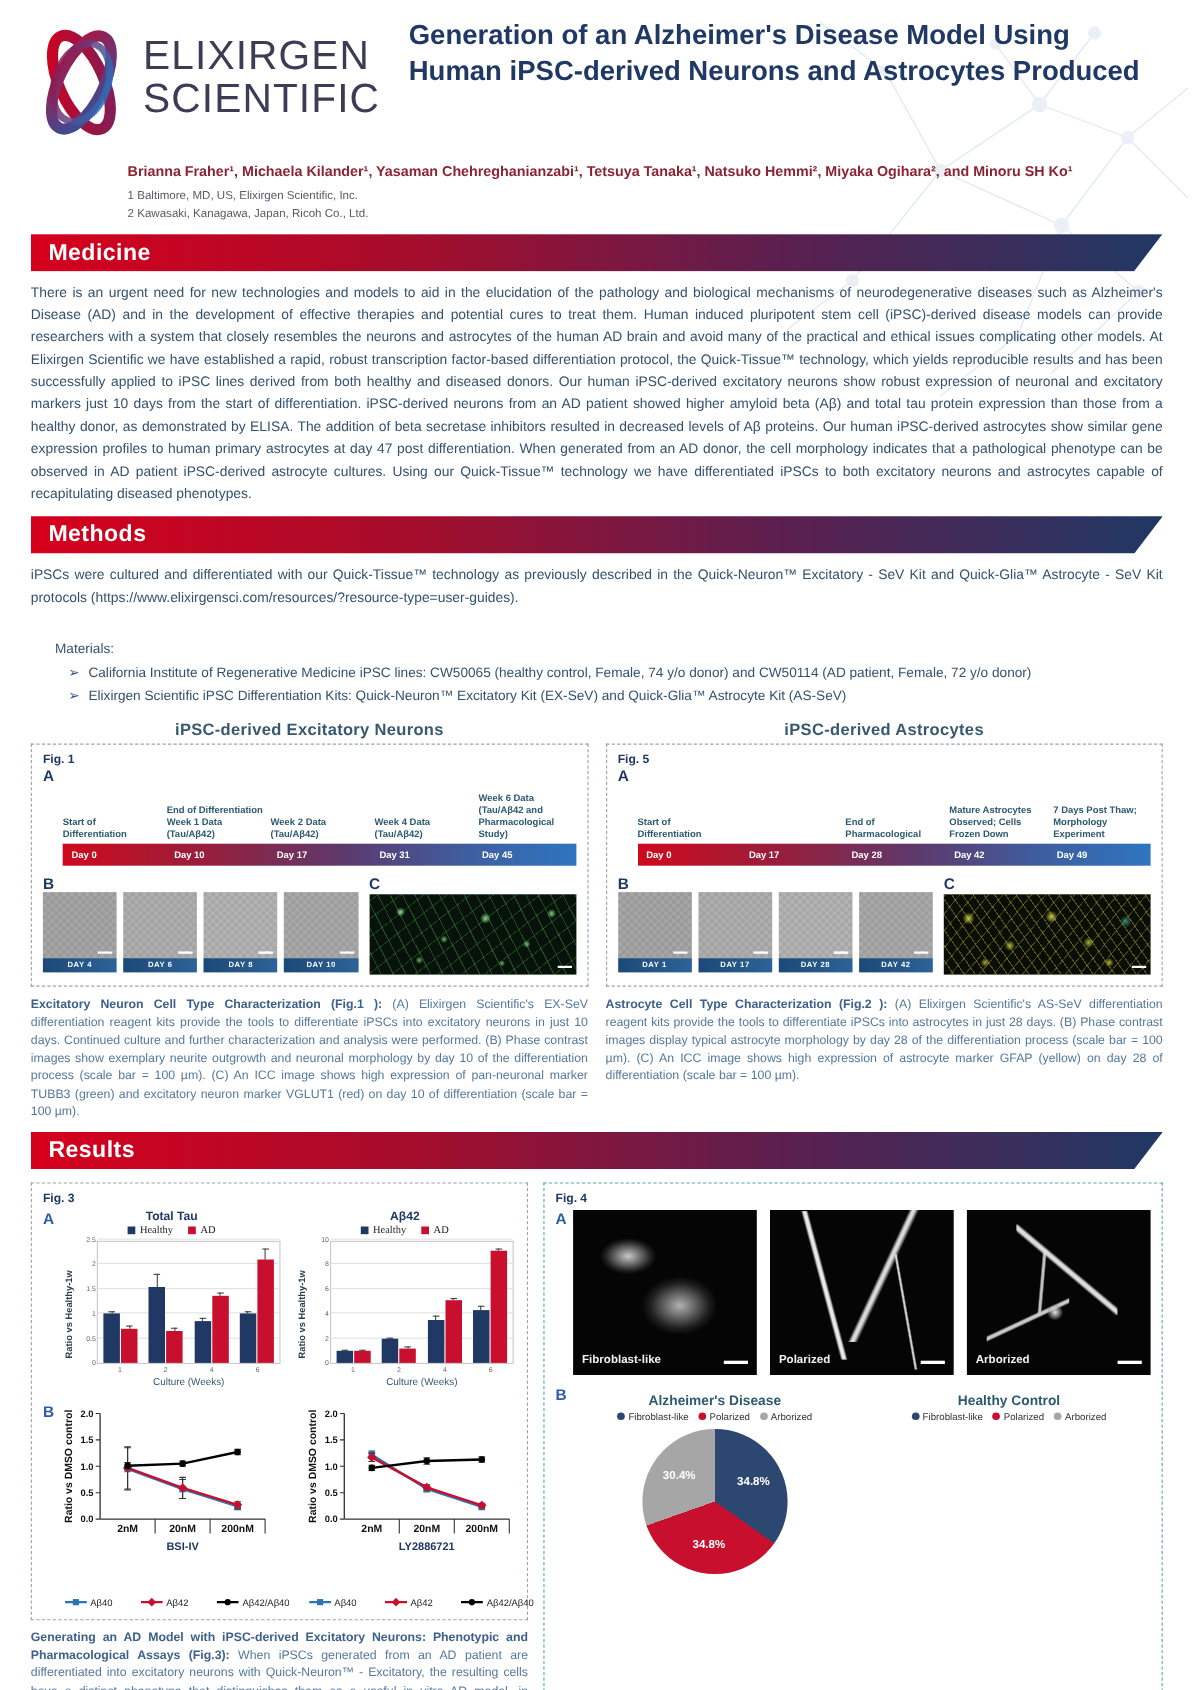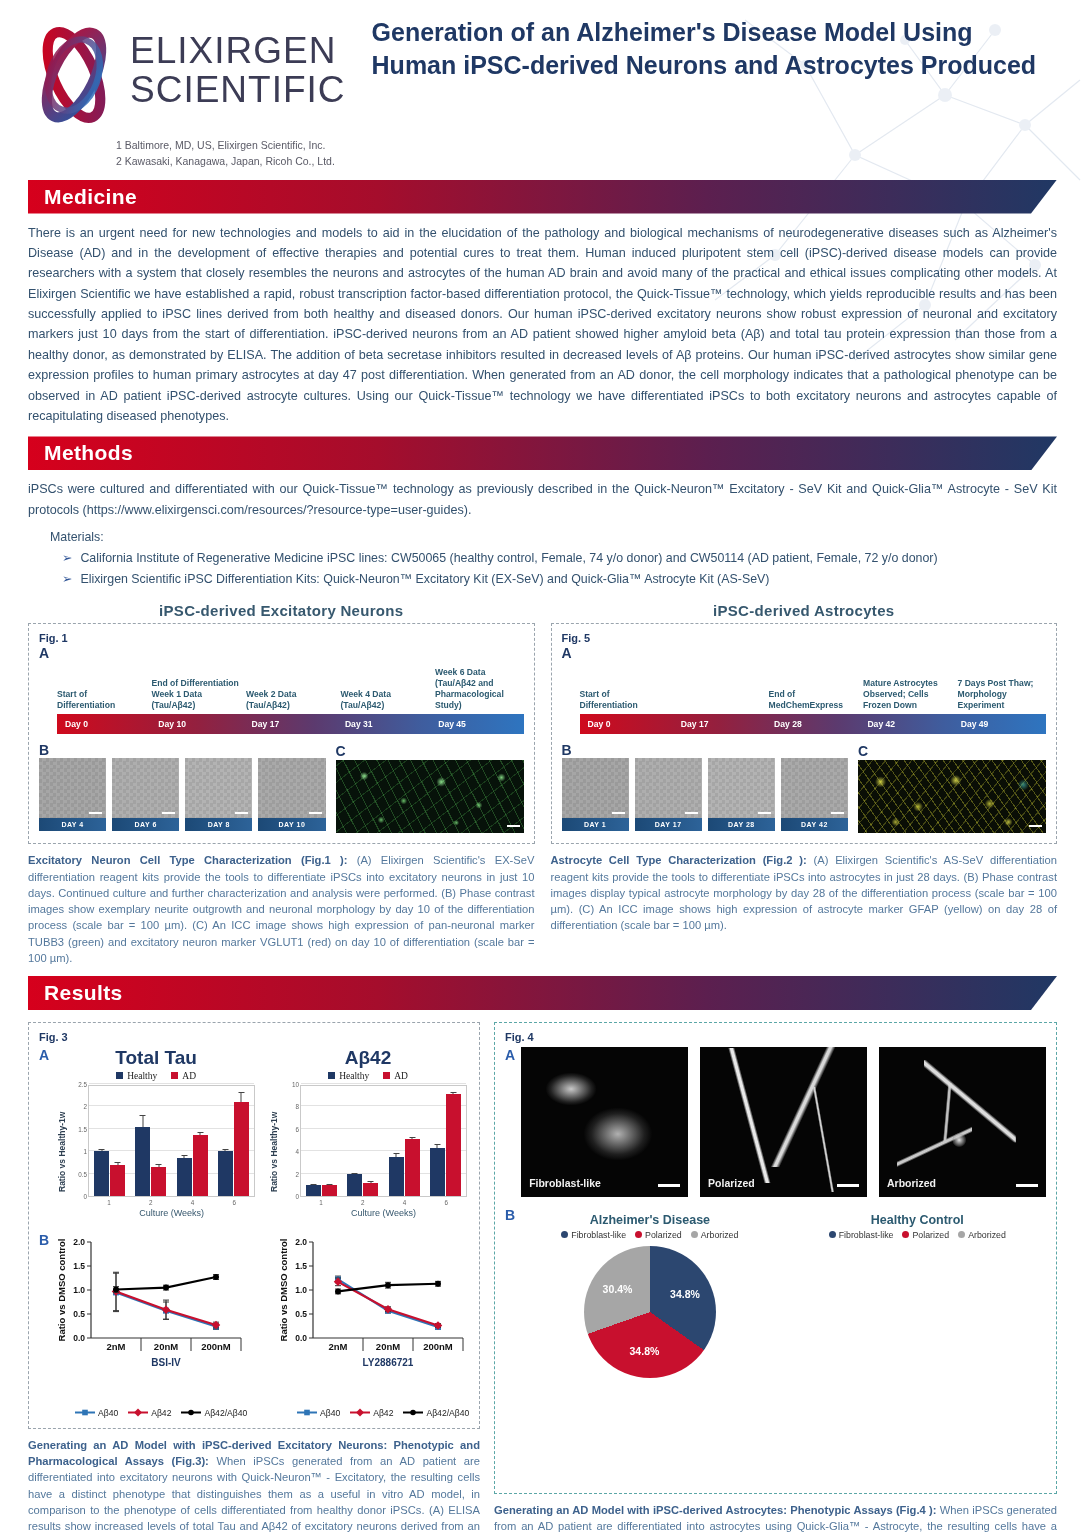--- a/index.html
+++ b/index.html
@@ -20,21 +20,21 @@
   .affils { margin-left:88px; color:#5a5a66; font-size:10.5px; line-height:1.5; }
 
   
   .banner { height:34px; margin-top:10px; display:flex; align-items:center; color:#fff;
     background:linear-gradient(90deg,#d6001c 0%,#a50d2c 34%,#5c1f4f 66%,#203864 100%);
     clip-path:polygon(0 0,100% 0,calc(100% - 26px) 100%,0 100%);
     font-size:21px; font-weight:600; letter-spacing:.4px; padding-left:16px; }
 
   .para { color:#33516e; font-size:12.6px; line-height:1.62; text-align:justify; margin-top:9px; }
   .materials { margin-top:10px; color:#33516e; font-size:12.4px; }
-  .materials-label { margin-left:22px; margin-bottom:4px; }
+  .materials-label { margin-left:22px; margin-bottom:4px;margin-top:20px; }
   .mat-bullet { display:flex; gap:8px; margin-left:34px; line-height:1.7; }
   .arrow-ic { color:#2f5496; flex:none; }
 
   
   .figrow { display:flex; gap:16px; margin-top:12px; }
   .figcol { flex:1; min-width:0; }
   .subsection-title { text-align:center; color:#37586e; font-weight:700; font-size:15px; letter-spacing:.3px; margin-bottom:4px; }
   .figbox { border:1.6px dashed #9aa4ad; padding:8px 10px 10px 10px; position:relative; background:#fff; }
   .figbox.teal { border-color:#5ba7a7; }
   .fig-label { font-size:11px; font-weight:700; color:#1f3864; }
@@ -86,40 +86,40 @@
   .caption b { color:#3d618c; }
 
   
   .resrow { display:flex; gap:14px; margin-top:12px; align-items:stretch; }
   .rescol-left { width:452px; flex:none; display:flex; flex-direction:column; }
   .rescol-right { flex:1; min-width:0; display:flex; flex-direction:column; }
   .panel { display:flex; gap:6px; margin-top:4px; }
   .charts2 { display:flex; gap:10px; flex:1; justify-content:space-around; }
 
   .bar-chart { width:198px; }
-  .bc-title { text-align:center; font-size:19px; font-weight:700; color:#1f3864; }
+  .bc-title { text-align:center; font-size:11px; font-weight:700; color:#1f3864; }
   .bc-legend { display:flex; justify-content:center; gap:14px; margin:2px 0 4px 0; font-family:"Liberation Serif",serif; font-size:9.5px; color:#222; }
   .bc-leg-item { display:flex; align-items:center; gap:4px; }
   .bc-swatch { width:7px; height:7px; display:inline-block; }
   .bc-body { display:flex; }
   .bc-ylab { writing-mode:vertical-rl; transform:rotate(180deg); font-size:8.5px; font-weight:700; color:#2c3e50; text-align:center; width:13px; }
   .bc-main { flex:1; }
   .bc-plotwrap { position:relative; margin-left:18px; height:112px; border:1px solid #c9c9c9; background:#fff; }
   .bc-grid { position:absolute; left:0; right:0; height:1px; background:#e2e2e2; }
   .bc-ytick { position:absolute; left:-17px; width:15px; text-align:right; font-size:6.3px; color:#666; }
   .bc-groups { position:absolute; left:0; right:0; top:0; bottom:0; display:flex; justify-content:space-around; align-items:flex-end; }
   .bc-group { display:flex; gap:1px; align-items:flex-end; }
   .bc-bar { width:15px; position:relative; }
   .bc-whisk { position:absolute; left:50%; transform:translateX(-50%); width:1px; background:#444; top:0; }
   .bc-whisk::before { content:''; position:absolute; top:0; left:-2.5px; width:6px; height:1px; background:#444; }
   .bc-xticks { display:flex; justify-content:space-around; margin-left:18px; font-size:6.3px; color:#666; margin-top:2px; }
   .bc-xlabel { text-align:center; font-size:9px; color:#37586e; margin-left:18px; margin-top:2px; }
 
   .line-chart { width:212px; }
-  .lc-legend { display:flex; justify-content:center; gap:10px; margin-top:2px; font-size:8.6px; color:#222; align-items:center; }
+  .lc-legend { display:flex; justify-content:center; gap:26px; margin-top:2px; font-size:8.6px; color:#222; align-items:center; }
   .lc-leg-item { display:flex; align-items:center; gap:3px; }
 
   .icc-row { display:flex; gap:12px; flex:1; }
   .icc-img { position:relative; flex:1; height:150px; background-color:#050505; background-repeat:no-repeat; }
   .icc-0 { background-image:
       radial-gradient(ellipse 34px 22px at 30% 28%, rgba(235,235,235,.85), rgba(120,120,120,.25) 60%, transparent 75%),
       radial-gradient(ellipse 44px 34px at 58% 58%, rgba(220,220,220,.8), rgba(110,110,110,.25) 60%, transparent 78%); }
   .icc-1 { background-image:
       linear-gradient(75deg, transparent 47%, #e8e8e8 49%, #e8e8e8 51%, transparent 53%),
       linear-gradient(115deg, transparent 47%, #d8d8d8 49%, #d8d8d8 50.5%, transparent 53%),
@@ -200,20 +200,21 @@
         <div class="logo-text">
           <div class="logo-w1">ELIXIRGEN</div>
           <div class="logo-w2">SCIENTIFIC</div>
         </div>
       </div>
       <div class="title-block">
         <div class="title-line">Generation of an Alzheimer's Disease Model Using</div>
         <div class="title-line">Human iPSC-derived Neurons and Astrocytes Produced</div>
       </div>
     </div>
+    <div class="authors">Brianna Fraher¹, Michaela Kilander¹, Yasaman Chehreghanianzabi¹, Tetsuya Tanaka¹, Natsuko Hemmi², Miyaka Ogihara², and Minoru SH Ko¹</div>
     <div class="affils">
       <div>1 Baltimore, MD, US, Elixirgen Scientific, Inc.</div>
       <div>2 Kawasaki, Kanagawa, Japan, Ricoh Co., Ltd.</div>
     </div>
 
     <div class="banner">Medicine</div>
     <div class="para">There is an urgent need for new technologies and models to aid in the elucidation of the pathology and biological mechanisms of neurodegenerative diseases such as Alzheimer's Disease (AD) and in the development of effective therapies and potential cures to treat them. Human induced pluripotent stem cell (iPSC)-derived disease models can provide researchers with a system that closely resembles the neurons and astrocytes of the human AD brain and avoid many of the practical and ethical issues complicating other models. At Elixirgen Scientific we have established a rapid, robust transcription factor-based differentiation protocol, the Quick-Tissue™ technology, which yields reproducible results and has been successfully applied to iPSC lines derived from both healthy and diseased donors. Our human iPSC-derived excitatory neurons show robust expression of neuronal and excitatory markers just 10 days from the start of differentiation. iPSC-derived neurons from an AD patient showed higher amyloid beta (Aβ) and total tau protein expression than those from a healthy donor, as demonstrated by ELISA. The addition of beta secretase inhibitors resulted in decreased levels of Aβ proteins. Our human iPSC-derived astrocytes show similar gene expression profiles to human primary astrocytes at day 47 post differentiation. When generated from an AD donor, the cell morphology indicates that a pathological phenotype can be observed in AD patient iPSC-derived astrocyte cultures. Using our Quick-Tissue™ technology we have differentiated iPSCs to both excitatory neurons and astrocytes capable of recapitulating diseased phenotypes.</div>
 
     <div class="banner">Methods</div>
     <div class="para">iPSCs were cultured and differentiated with our Quick-Tissue™ technology as previously described in the Quick-Neuron™ Excitatory - SeV Kit and Quick-Glia™ Astrocyte - SeV Kit protocols (https://www.elixirgensci.com/resources/?resource-type=user-guides).</div>
@@ -296,21 +297,21 @@
 
       <div class="figcol">
         <div class="subsection-title">iPSC-derived Astrocytes</div>
         <div class="figbox">
           <div class="fig-label">Fig. 5</div>
           <span class="panel-letter">A</span>
           <div class="tl">
               <div class="tl-labels">
                 <div class="tl-lab">Start of Differentiation</div>
                 <div class="tl-lab"></div>
-                <div class="tl-lab">End of MedChemExpress</div>
+                <div class="tl-lab">End of Pharmacological</div>
                 <div class="tl-lab">Mature Astrocytes Observed; Cells Frozen Down</div>
                 <div class="tl-lab">7 Days Post Thaw; Morphology Experiment</div>
               </div>
               <div class="tl-bar">
                 <span class="tl-day">Day 0</span>
                 <span class="tl-day">Day 17</span>
                 <span class="tl-day">Day 28</span>
                 <span class="tl-day">Day 42</span>
                 <span class="tl-day">Day 49</span>
               </div>

